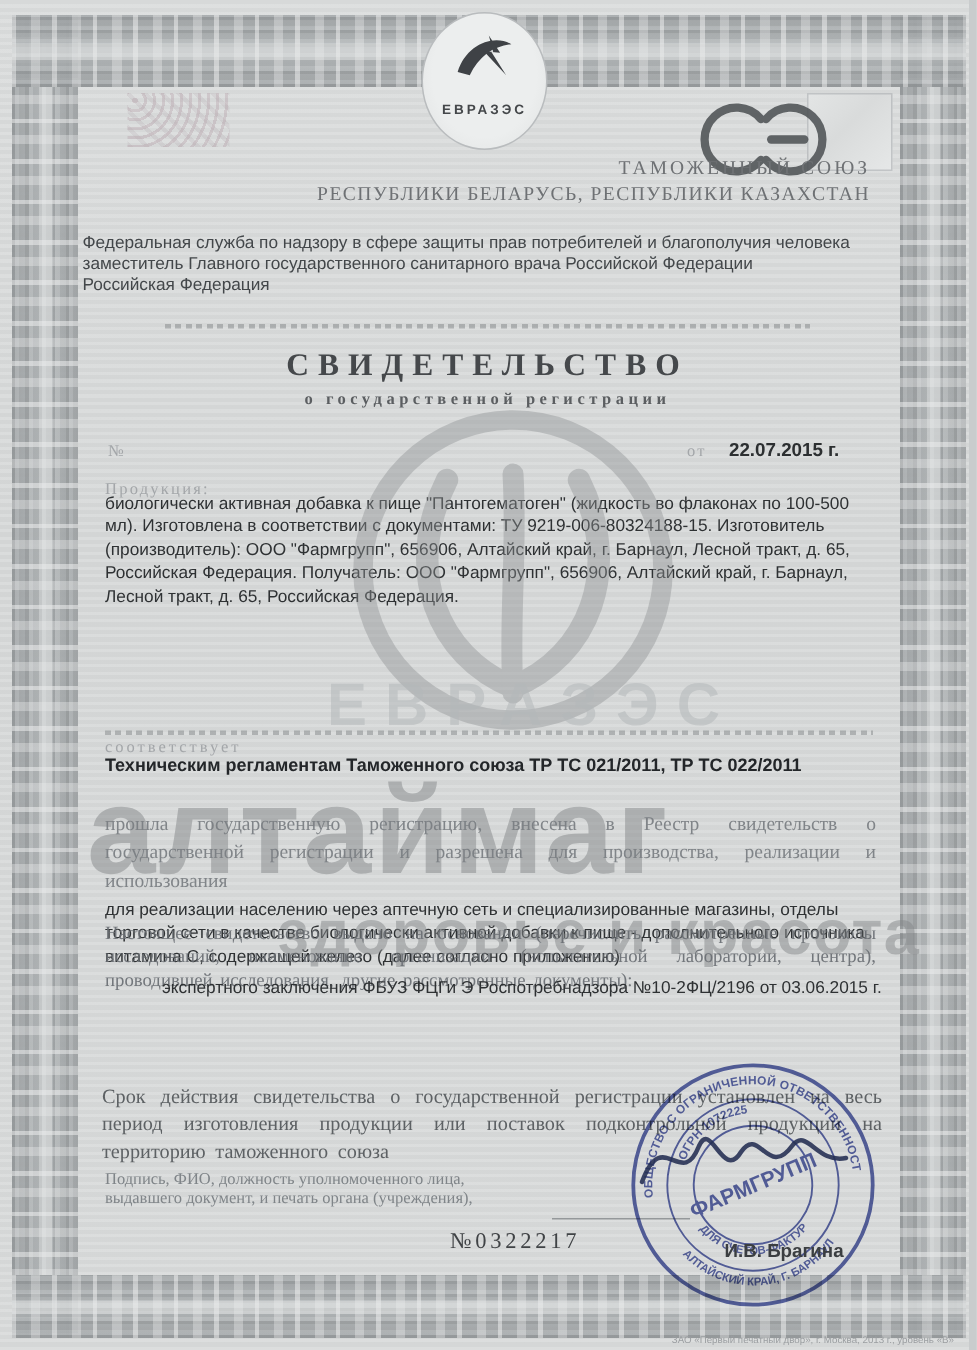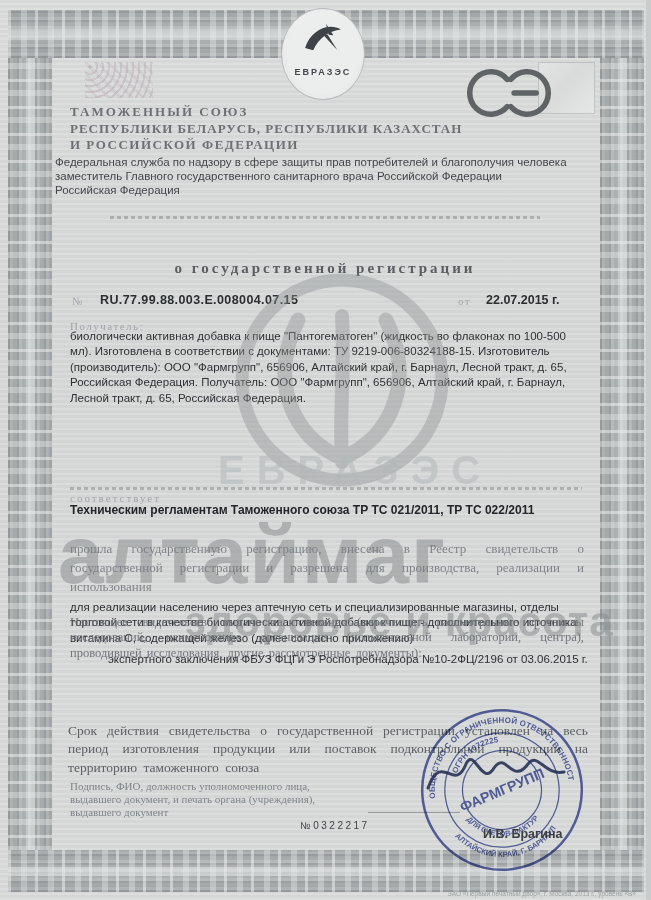--- a/index.html
+++ b/index.html
@@ -39,34 +39,34 @@
     left:85px;top:62px;width:68px;height:36px;opacity:.55;
     background:
       repeating-radial-gradient(circle at 5px 5px, rgba(168,138,150,.5) 0 2px, transparent 2px 6px),
       repeating-linear-gradient(45deg, rgba(160,140,150,.25) 0 3px, transparent 3px 8px);
   }
   .hologram{
     left:538px;top:62px;width:57px;height:52px;
     background:linear-gradient(135deg,#e3e5e5 0%,#d9dbdb 45%,#e6e8e8 100%);
     box-shadow:inset 0 0 0 1px rgba(170,174,176,.6);
   }
-  .hdr-serif{left:70px;width:510px;text-align:left;font-family:"Liberation Serif",serif;font-weight:bold;color:#6e7174;}
+  .hdr-serif{left:70px;width:510px;text-align:right;font-family:"Liberation Serif",serif;font-weight:normal;color:#6e7174;}
   .hdr-sans{left:55px;width:540px;font-size:11.5px;color:#43474a;}
   .microline{left:110px;width:430px;height:3px;opacity:.55;
     background:repeating-linear-gradient(90deg, rgba(118,122,124,.8) 0 4px, transparent 4px 7px);}
   .title{left:70px;width:510px;text-align:center;font-family:"Liberation Serif",serif;font-weight:bold;color:#45484b;}
   
   .faded-label{font-family:"Liberation Serif",serif;color:#a3a6a9;letter-spacing:1.5px;font-size:11px;}
   .typed{font-size:11.5px;color:#2e3133;line-height:1.34;}
   .faded-serif{font-family:"Liberation Serif",serif;color:rgba(120,125,129,.92);text-align:justify;}
   .bold-sans{font-weight:bold;}
   .wm{font-weight:bold;color:#85888a;pointer-events:none;white-space:nowrap;}
   .sigline{border-bottom:1.2px solid #94989a;}
   .finetext{font-size:6.5px;color:#9b9ea1;}
-  .docnum{font-family:Liberation Sans, sans-serif;font-size:10px;letter-spacing:2.5px;color:#404346;}
+  .docnum{font-family:Liberation Serif, serif;font-size:15px;letter-spacing:2.5px;color:#404346;}
   .stamp-wrap{left:418px;top:706px;width:168px;height:168px;transform:rotate(-9deg);opacity:.82;mix-blend-mode:multiply;}
   .bragina{font-size:12.5px;font-weight:bold;color:#3b3e41;margin-top:36px;}
 </style>
 </head>
 <body>
 
 <div id="doc">
 
   <div class="gband v abs" style="left:8px;top:10px;width:44px;height:882px;"></div>
   <div class="gband v abs" style="left:600px;top:10px;width:44px;height:882px;"></div>
@@ -87,35 +87,34 @@
   <svg class="abs" style="left:458px;top:64px;" width="102" height="58" viewBox="0 0 120 68" aria-label="СЭ">
     <g stroke="#4b4f52" stroke-width="6.5" fill="none" stroke-linecap="round" opacity=".85">
       <path d="M 58,18 A 25,25 0 1 0 58,50"></path>
       <path d="M 62,18 A 25,25 0 1 1 62,50"></path>
       <path d="M 66,34 H 92"></path>
     </g>
   </svg>
 
   <div class="hdr-serif abs" style="top:104px;font-size:13px;letter-spacing:2px;">ТАМОЖЕННЫЙ СОЮЗ</div>
   <div class="hdr-serif abs" style="top:121px;font-size:13px;letter-spacing:1px;">РЕСПУБЛИКИ БЕЛАРУСЬ, РЕСПУБЛИКИ КАЗАХСТАН</div>
-  <div class="hdr-serif abs" style="top:137px;font-size:13px;letter-spacing:1.5px;">И РОССИЙСКОЙ ФЕДЕРАЦИИ</div>
   <div class="hdr-sans abs" style="top:156px;">Федеральная служба по надзору в сфере защиты прав потребителей и благополучия человека</div>
   <div class="hdr-sans abs" style="top:184px;">Российская Федерация</div>
   <div class="hdr-sans abs" style="top:170px;">заместитель Главного государственного санитарного врача Российской Федерации</div>
 
   <div class="microline abs" style="top:216px;"></div>
 
-  <div class="title abs" style="top:260px;font-size:15px;letter-spacing:3px;color:#5b5e61;">о государственной регистрации</div>
+  <div class="title abs" style="top:231px;font-size:21px;letter-spacing:6px;">СВИДЕТЕЛЬСТВО</div>
+  <div class="title abs" style="top:260px;font-size:11px;letter-spacing:3px;color:#5b5e61;">о государственной регистрации</div>
 
   <div class="abs faded-label" style="left:72px;top:295px;">№</div>
-  <div class="abs bold-sans" style="left:100px;top:293px;font-size:12.5px;color:#2c2f31;letter-spacing:.4px;">RU.77.99.88.003.Е.008004.07.15</div>
   <div class="abs faded-label" style="left:458px;top:295px;">от</div>
   <div class="abs bold-sans" style="left:486px;top:293px;font-size:12.5px;color:#2c2f31;">22.07.2015 г.</div>
 
-  <div class="abs faded-label" style="left:70px;top:320px;">Получатель:</div>
+  <div class="abs faded-label" style="left:70px;top:320px;">Продукция:</div>
   <div class="abs typed" style="left:70px;top:329px;width:512px;">биологически активная добавка к пище "Пантогематоген" (жидкость во флаконах по 100-500 мл). Изготовлена в соответствии с документами: ТУ 9219-006-80324188-15. Изготовитель (производитель): ООО "Фармгрупп", 656906, Алтайский край, г. Барнаул, Лесной тракт, д. 65, Российская Федерация. Получатель: ООО "Фармгрупп", 656906, Алтайский край, г. Барнаул, Лесной тракт, д. 65, Российская Федерация.</div>
 
   <svg class="abs" style="left:222px;top:262px;opacity:.42;" width="240" height="240" viewBox="0 0 240 240">
     <g stroke="#8f9294" fill="none" stroke-linecap="round">
       <circle cx="120" cy="118" r="100" stroke-width="13"></circle>
       <path d="M120,196 C 70,176 46,118 76,58" stroke-width="15"></path>
       <path d="M120,196 C 170,176 194,118 164,58" stroke-width="15"></path>
       <path d="M120,200 C 117,150 123,108 120,54" stroke-width="14"></path>
     </g>
   </svg>
@@ -135,21 +134,20 @@
   <div class="abs wm" style="left:185px;top:598px;font-size:42px;letter-spacing:1px;opacity:.5;">здоровье и красота</div>
 
   <div class="abs faded-serif" style="left:70px;top:615px;width:514px;font-size:12.5px;line-height:1.22;word-spacing:2px;color:rgba(105,110,115,.92);">Настоящее свидетельство выдано на основании (перечислить рассмотренные протоколы исследований, наименование организации (испытательной лаборатории, центра), проводившей исследования, другие рассмотренные документы):</div>
   <div class="abs typed" style="left:80px;top:652px;width:516px;margin-left:28px;">экспертного заключения ФБУЗ ФЦГи Э Роспотребнадзора №10-2ФЦ/2196 от 03.06.2015 г.</div>
 
   <div class="abs faded-serif" style="left:68px;top:722px;width:520px;font-size:13.5px;line-height:1.36;word-spacing:3px;color:#5d6164;">Срок действия свидетельства о государственной регистрации установлен на весь период изготовления продукции или поставок подконтрольной продукции на территорию таможенного союза</div>
 
   <div class="abs faded-serif" style="left:70px;top:780px;width:300px;font-size:11px;line-height:1.16;text-align:left;color:rgba(118,123,127,.9);">
     <div>Подпись, ФИО, должность уполномоченного лица,</div>
     <div>выдавшего документ, и печать органа (учреждения),</div>
-    <div>выдавшего документ</div>
   </div>
   <div class="abs sigline" style="left:368px;top:798px;width:92px;height:14px;"></div>
   <div class="abs docnum" style="left:300px;top:820px;">№0322217</div>
 
   <div class="stamp-wrap abs">
     <svg width="168" height="168" viewBox="0 0 200 200" font-family="Liberation Sans, sans-serif">
       <defs>
         <path id="pOT" d="M 20,100 A 80,80 0 0 1 180,100"></path>
         <path id="pOB" d="M 26,124 A 77,77 0 0 0 174,124"></path>
         <path id="pIT" d="M 43,100 A 57,57 0 0 1 157,100"></path>

